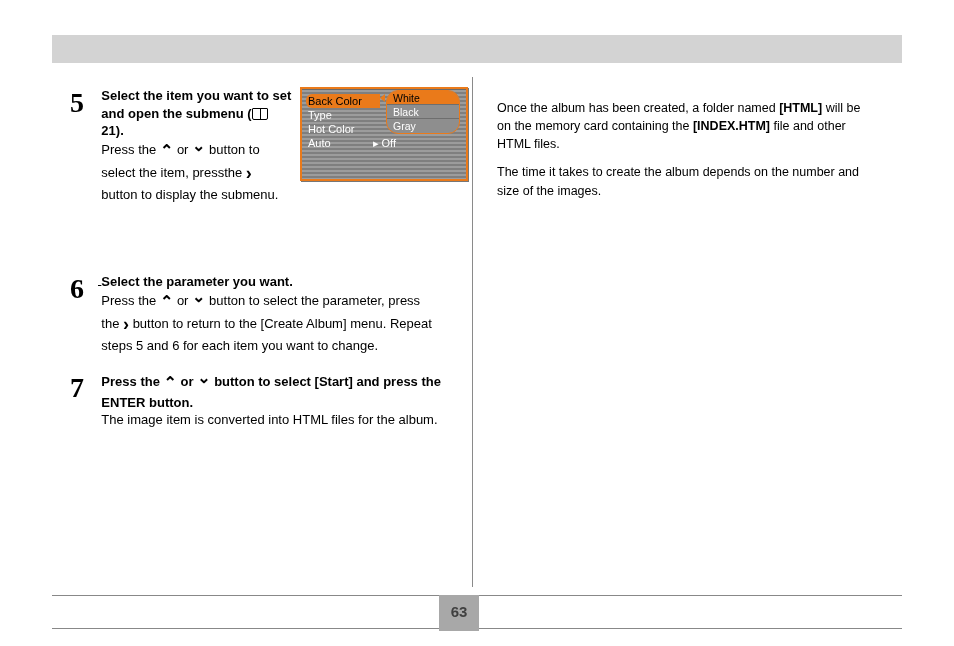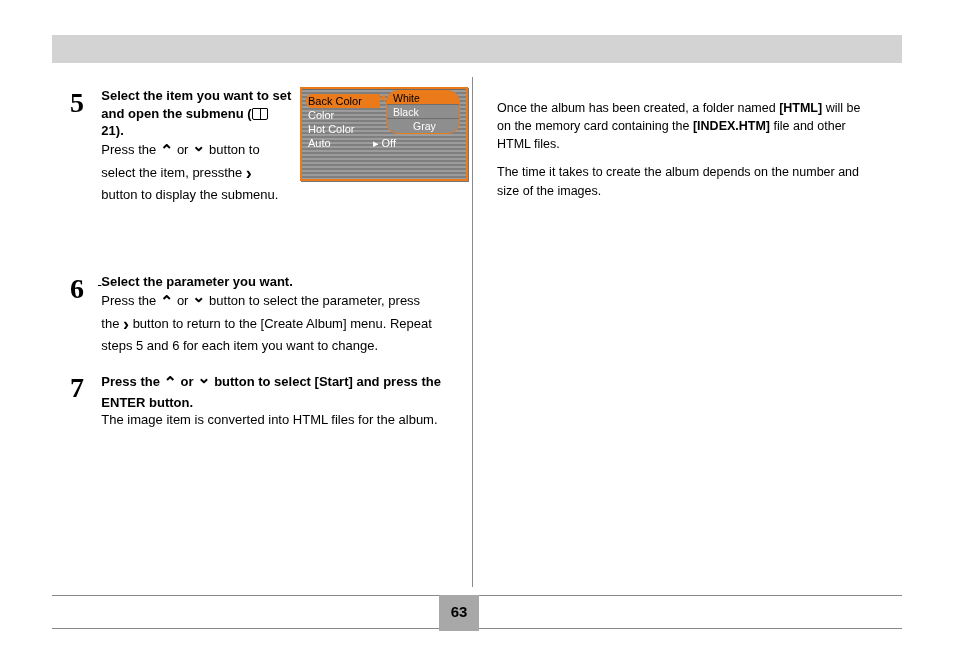--- a/index.html
+++ b/index.html
@@ -176,21 +176,21 @@
     overflow: hidden;
   }
   .lcd-popup .opt {
     color: #fff;
     font-size: 10.5px;
     padding: 1px 6px;
     height: 14px;
     line-height: 12px;
     border-bottom: 1px solid #6e6e6e;
   }
-  .lcd-popup .opt:last-child { border-bottom: none; margin-left: 20px; }
+  .lcd-popup .opt:last-child { border-bottom: none; }
   .lcd-popup .opt-sel {
     background: #ea7a1a;
     color: #000;
   }
 
   .footer {
     position: absolute;
     left: 52px;
     top: 595px;
     width: 850px;
@@ -198,21 +198,21 @@
     border-bottom: 1px solid #888;
     height: 34px;
   }
   .page-badge {
     position: absolute;
     left: 387px;
     top: -1px;
     width: 40px;
     height: 36px;
     background: #a8a8a8;
-    color: #000000;
+    color: #404040;
     text-align: center;
     line-height: 34px;
     font-weight: bold;
     font-size: 15px;
   }
 </style>
 </head>
 <body>
 
 <div class="page">
@@ -229,21 +229,21 @@
           <span class="bold">Select the item you want to set and open the submenu (</span><span class="book-icon"></span><span class="bold"> 21).</span>
           <br>
           <span>Press the </span><span class="chev chev-up"></span><span> or </span><span class="chev chev-down"></span><span> button to select the item, pressthe </span><span class="chev chev-right"></span><span> button to display the submenu.</span>
         </span>
 
         
         <div class="lcd">
           <div class="lcd-body">
             <div class="lcd-menu">
               <div class="lcd-item lcd-item-sel">Back Color</div>
-              <div class="lcd-item">Color</div>
+              <div class="lcd-item">Type</div>
               <div class="lcd-item">Hot Color</div>
               <div class="lcd-item">
                 <span>Auto</span>
                 <span class="val" style="margin-right:-18px;">▸ <span>Off</span></span>
               </div>
             </div>
             <div class="lcd-arrow"></div>
             <div class="lcd-popup">
               <div class="opt opt-sel">White</div>
               <div class="opt">Black</div>

